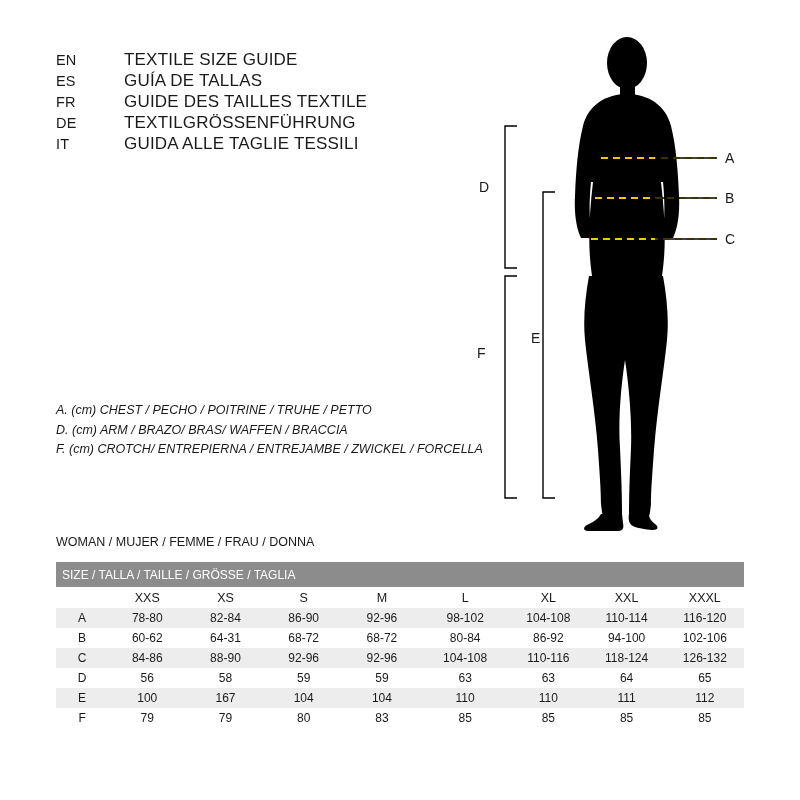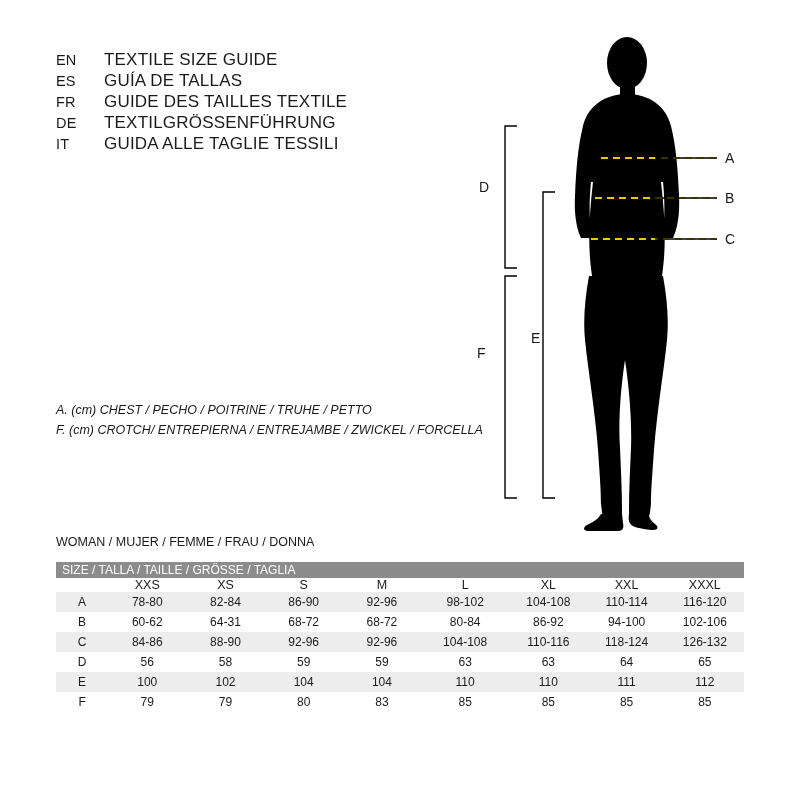--- a/index.html
+++ b/index.html
@@ -20,20 +20,21 @@
   .title-block {
     position: absolute;
     left: 56px;
     top: 50px;
     width: 420px;
   }
   .title-row {
     display: flex;
     align-items: baseline;
     height: 21px;
+    gap: 20px;
   }
   .title-lang {
     width: 48px;
     font-size: 14.5px;
     letter-spacing: .2px;
   }
   .title-text {
     font-size: 17px;
     letter-spacing: .2px;
   }
@@ -85,26 +86,26 @@
     height: 20px;
     font-weight: normal;
     text-align: center;
   }
   tr.head-row td {
     background: #8c8c8c;
     color: #ffffff;
     text-align: left;
     padding-left: 6px;
     font-size: 12px;
-    height: 16px;
+    height: 25px;
   }
   tr.col-row td {
     background: #ffffff;
     font-size: 12.5px;
-    height: 14px;
+    height: 21px;
   }
   tr.data-row td { height: 20px; }
   tr.shade td { background: #ededed; }
   tr.plain td { background: #ffffff; }
   td.rowlabel {
     text-align: left;
     padding-left: 6px;
     width: 52px;
   }
   td.c0 { width: 78px; }
@@ -218,20 +219,21 @@
       <text x="270" y="214">C</text>
       <text x="24" y="162">D</text>
       <text x="76" y="313">E</text>
       <text x="22" y="328">F</text>
     </g>
   </svg>
 </div>
 
 <div class="legend-block">
   <div class="legend-row">A. (cm) CHEST / PECHO / POITRINE / TRUHE / PETTO</div>
+  <div class="legend-row">D. (cm) ARM / BRAZO/ BRAS/ WAFFEN / BRACCIA</div>
   <div class="legend-row">F. (cm) CROTCH/ ENTREPIERNA / ENTREJAMBE / ZWICKEL / FORCELLA</div>
 </div>
 
 <div class="legend-gender">WOMAN / MUJER / FEMME / FRAU / DONNA</div>
 
 <div class="table-wrap">
   <table class="size-table">
     <tbody>
       <tr class="head-row">
         <td colspan="9">SIZE / TALLA / TAILLE / GRÖSSE / TAGLIA</td>
@@ -292,21 +294,21 @@
         <td class="c3">59</td>
         <td class="c4">63</td>
         <td class="c5">63</td>
         <td class="c6">64</td>
         <td class="c7">65</td>
       </tr>
 
       <tr class="data-row shade">
         <td class="rowlabel">E</td>
         <td class="c0">100</td>
-        <td class="c1">102</td>
+        <td class="c1">167</td>
         <td class="c2">104</td>
         <td class="c3">104</td>
         <td class="c4">110</td>
         <td class="c5">110</td>
         <td class="c6">111</td>
         <td class="c7">112</td>
       </tr>
 
       <tr class="data-row plain">
         <td class="rowlabel">F</td>

